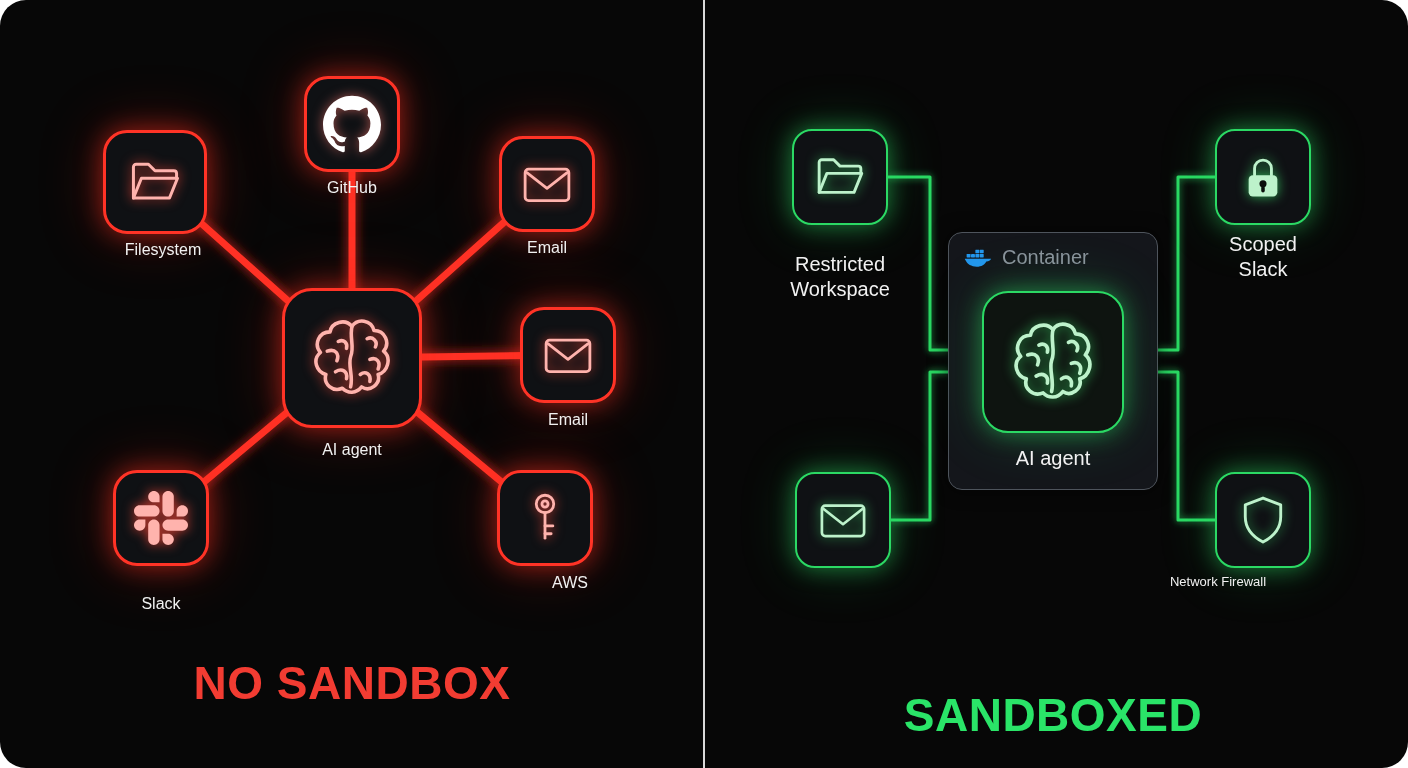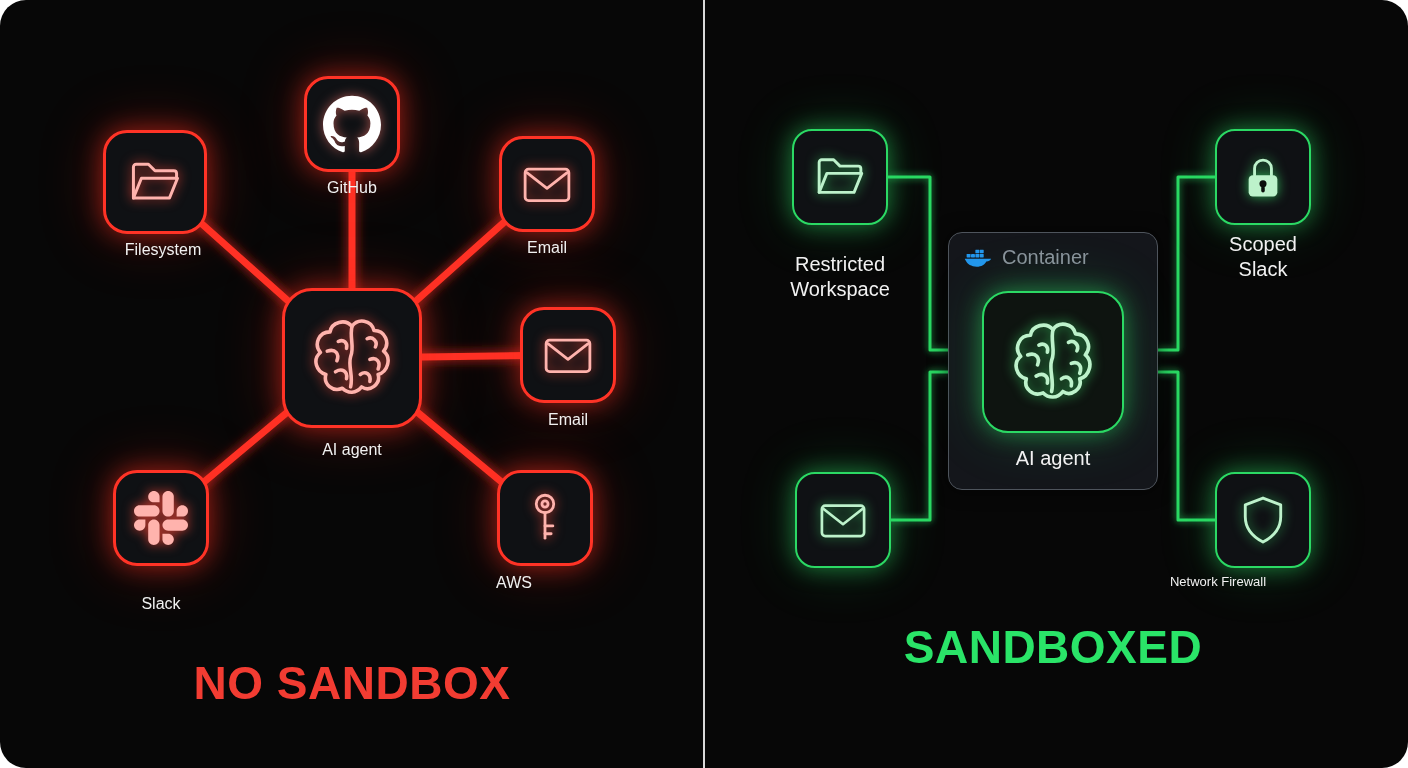--- a/index.html
+++ b/index.html
@@ -203,21 +203,21 @@
         <use href="#i-envelope"></use>
       </svg>
   </div>
   <div class="nlabel" style="left:568px;top:410px;">Email</div>
 
   <div class="node red" style="left:545px;top:518px;width:96px;height:96px;">
     <svg class="icon" width="56" height="56">
         <use href="#i-key"></use>
       </svg>
   </div>
-  <div class="nlabel" style="left:514px;top:573px;text-align:center;">AWS</div>
+  <div class="nlabel" style="left:570px;top:573px;text-align:center;">AWS</div>
 
   <div class="node red" style="left:161px;top:518px;width:96px;height:96px;">
     <svg class="icon" width="54" height="54">
         <use href="#i-slack"></use>
       </svg>
   </div>
   <div class="nlabel" style="left:161px;top:573px;margin-top:21px;">Slack</div>
 
   <div class="node red" style="left:352px;top:358px;width:140px;height:140px;border-radius:30px;">
     <svg class="icon" width="88" height="88">
@@ -264,15 +264,15 @@
       </svg>
   </div>
 
   <div class="node green" style="left:1263px;top:520px;width:96px;height:96px;">
     <svg class="icon" width="54" height="54">
         <use href="#i-shield"></use>
       </svg>
   </div>
   <div class="nlabel" style="left:1218px;top:574px;width:120px;font-size:13px;">Network Firewall</div>
 
-  <div class="title green" style="left:1053px;top:620px;">SANDBOXED</div>
+  <div class="title green" style="left:1053px;top:688px;">SANDBOXED</div>
 
 </div>
 
 </body></html>

